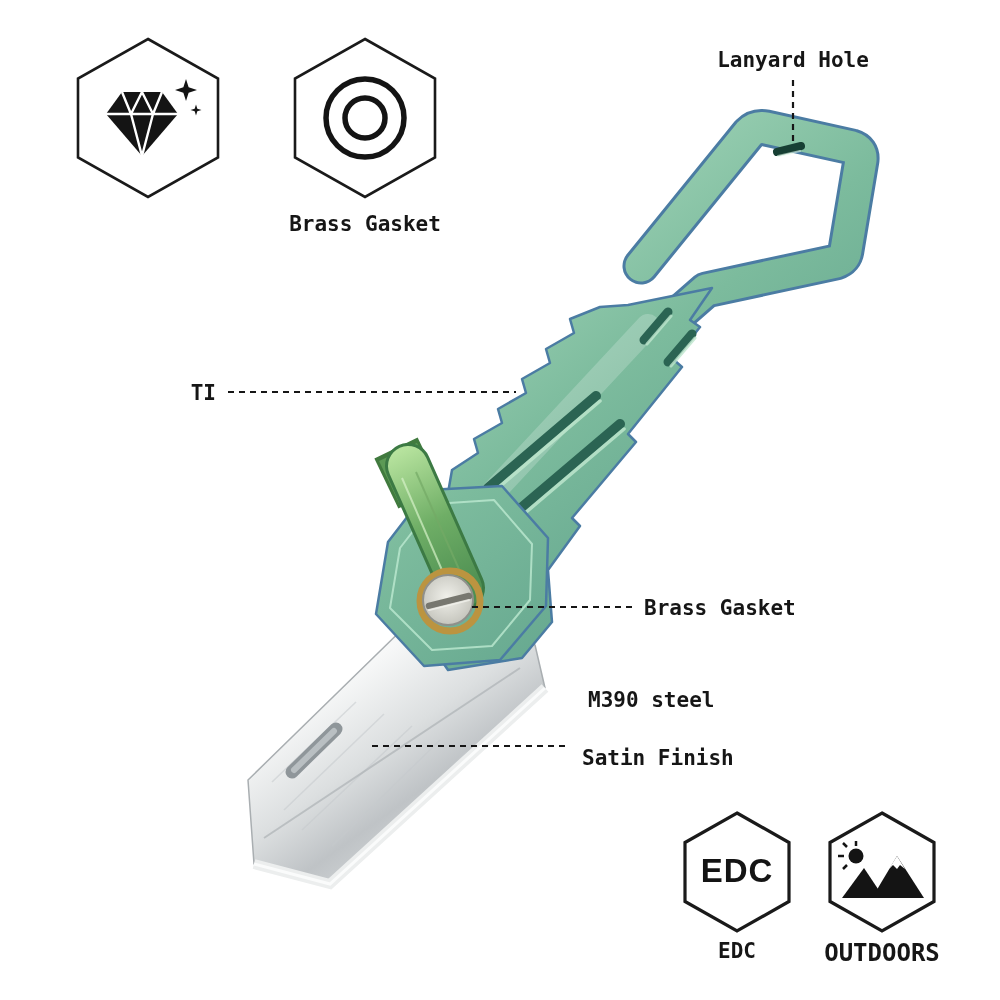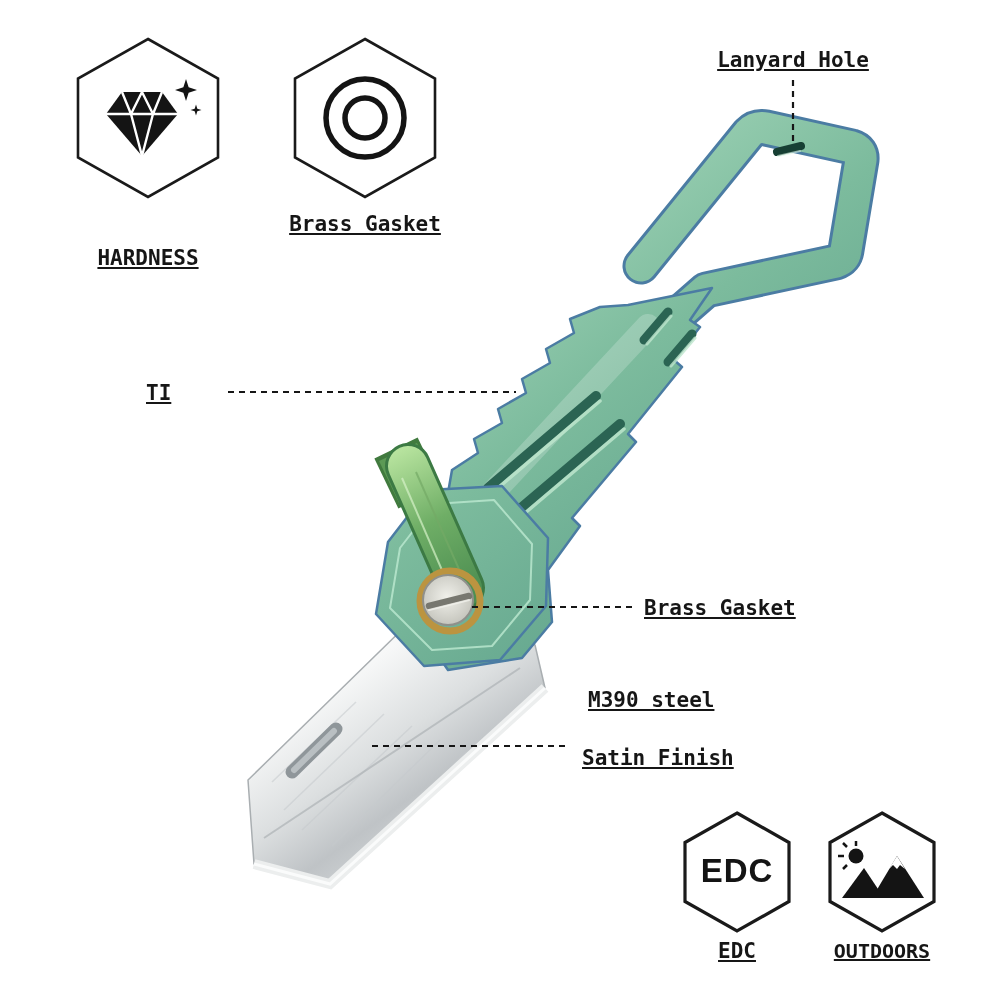--- a/index.html
+++ b/index.html
@@ -1,21 +1,21 @@
 <!DOCTYPE html>
 <html><head>
 <meta charset="utf-8">
 <style>
   html,body{margin:0;padding:0;background:#ffffff;}
   #root{position:relative;width:1000px;height:1000px;background:#ffffff;overflow:hidden;
         font-family:"DejaVu Sans Mono",monospace;color:#161616;}
   .abs{position:absolute;}
-  .cap{position:absolute;font:700 21px "DejaVu Sans Mono",monospace;color:#161616;white-space:nowrap;text-decoration:underline;}
+  .cap{position:absolute;font:700 21px "DejaVu Sans Mono",monospace;color:#161616;white-space:nowrap;}
   .center{text-align:center;}
-  .right{text-align:left;}
+  .right{text-align:right;}
   .hexword{position:absolute;font:800 33px "Liberation Sans",sans-serif;letter-spacing:1px;color:#141414;}
 </style>
 </head>
 <body>
 
 <div id="root">
 
   <svg class="abs" style="left:0;top:0" width="1000" height="1000" viewBox="0 0 1000 1000">
     <defs>
       <linearGradient id="gHandle" gradientUnits="userSpaceOnUse" x1="430" y1="140" x2="900" y2="720">
@@ -142,21 +142,20 @@
   </svg>
 
   <svg class="abs" style="left:290px;top:35px" width="150" height="166" viewBox="-75 -83 150 166">
     <polygon points="0,-79 70,-39.5 70,39.5 0,79 -70,39.5 -70,-39.5" fill="#ffffff" stroke="#1a1a1a" stroke-width="2.6"></polygon>
     <g>
       <circle cx="0" cy="0" r="39" fill="none" stroke="#141414" stroke-width="5.5"></circle>
       <circle cx="0" cy="0" r="20" fill="none" stroke="#141414" stroke-width="5.5"></circle>
     </g>
   </svg>
 
-  <div class="cap center" style="left:28px;top:246px;width:240px">HARDNESS</div>
   <div class="cap center" style="left:250px;top:212px;width:230px">Brass Gasket</div>
 
   <div class="cap center" style="left:700px;top:48px;width:186px">Lanyard Hole</div>
   <div class="cap right" style="left:146px;top:381px;width:70px">TI</div>
   <div class="cap" style="left:644px;top:596px">Brass Gasket</div>
   <div class="cap" style="left:588px;top:688px">M390 steel</div>
   <div class="cap" style="left:582px;top:746px">Satin Finish</div>
 
   <svg class="abs" style="left:679px;top:807px" width="116" height="130" viewBox="-58 -65 116 130">
     <polygon points="0,-59 52,-29.5 52,29.5 0,59 -52,29.5 -52,-29.5" fill="#ffffff" stroke="#1a1a1a" stroke-width="3.2"></polygon>
@@ -168,15 +167,15 @@
     <g>
       <circle cx="-26" cy="-16" r="7.5" fill="#141414"></circle>
       <path d="M -26 -31 L -26 -26 M -39 -29 L -35 -25 M -44 -16 L -38 -16 M -39 -3 L -35 -7" stroke="#141414" stroke-width="2.5" fill="none"></path>
       <path d="M -40 26 L -18 -4 L 2 26 Z" fill="#141414"></path>
       <path d="M -10 26 L 15 -16 L 42 26 Z" fill="#141414"></path>
       <path d="M 7 -3 L 15 -16 L 23 -3 L 18 -7 L 15 -3 L 11 -7 Z" fill="#ffffff"></path>
     </g>
   </svg>
 
   <div class="cap center" style="left:685px;top:939px;width:104px">EDC</div>
-  <div class="cap center" style="left:806px;top:939px;width:152px;font-size:20px">OUTDOORS</div>
+  <div class="cap center" style="left:806px;top:939px;width:152px;font-size:24px">OUTDOORS</div>
 
 </div>
 
 </body></html>

